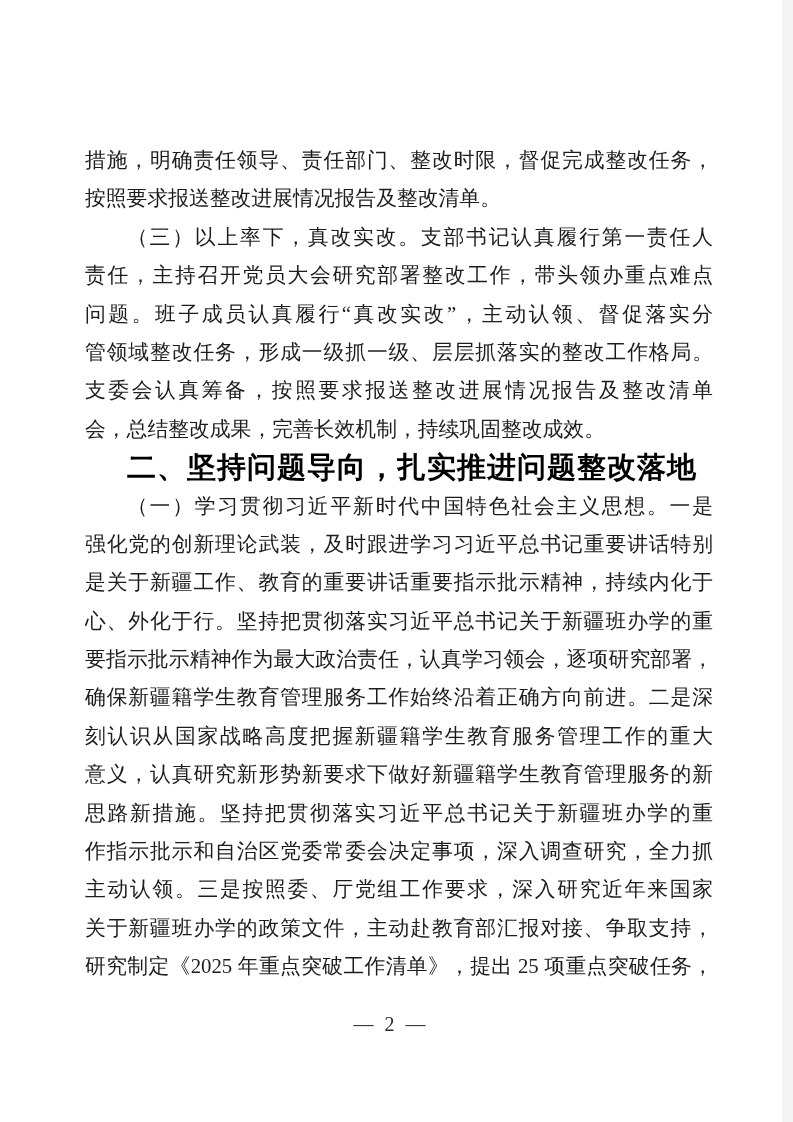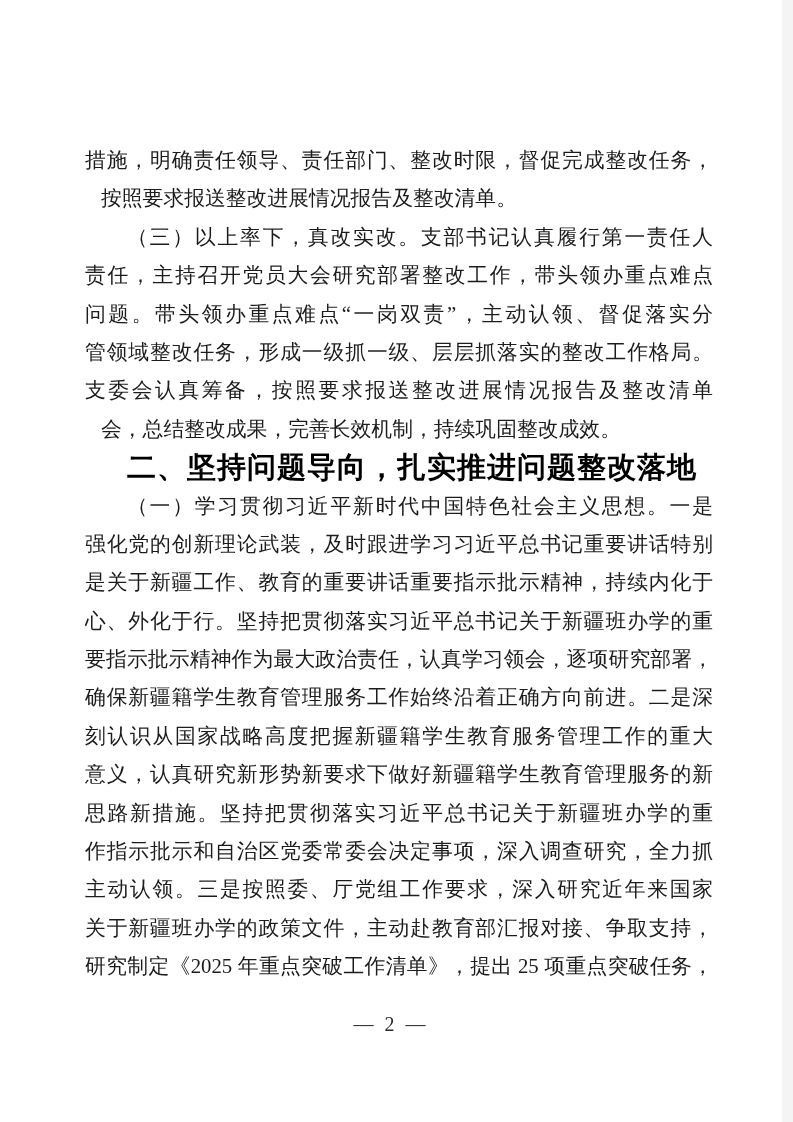--- a/index.html
+++ b/index.html
@@ -25,21 +25,20 @@
     line-height: 38.4px;
     font-size: 20.8px;
     text-align: justify;
     text-align-last: justify;
     text-justify: inter-character;
     overflow: hidden;
   }
   .line.nofill {
     text-align: right;
     text-align-last: left;
-    margin-left: 16px;
   }
   .line.indent { text-indent: 42px; }
   .line.heading {
     font-family: "Liberation Sans", sans-serif;
     font-weight: bold;
     font-size: 29px;
     color: #000000;
     text-align: left;
     text-align-last: left;
     letter-spacing: 1px;
@@ -64,21 +63,21 @@
   <div class="content">
 
     <div class="line"><span>措施，明确责任领导、责任部门、整改时限，督促完成整改任务，</span></div>
 
     <div class="line nofill"><span>按照要求报送整改进展情况报告及整改清单。</span></div>
 
     <div class="line indent"><span class="seg-bold">（三）以上率下，真改实改。</span><span>支部书记认真履行第一责任人</span></div>
 
     <div class="line"><span>责任，主持召开党员大会研究部署整改工作，带头领办重点难点</span></div>
 
-    <div class="line"><span>问题。带头领办重点难点“一岗双责”，主动认领、督促落实分</span></div>
+    <div class="line"><span>问题。班子成员认真履行“真改实改”，主动认领、督促落实分</span></div>
 
     <div class="line"><span>管领域整改任务，形成一级抓一级、层层抓落实的整改工作格局。</span></div>
 
     <div class="line"><span>支委会认真筹备，按照要求报送整改进展情况报告及整改清单</span></div>
 
     <div class="line nofill"><span>会，总结整改成果，完善长效机制，持续巩固整改成效。</span></div>
 
     <div class="line heading indent"><span>二、坚持问题导向，扎实推进问题整改落地见效</span></div>
 
     <div class="line indent"><span class="seg-bold">（一）学习贯彻习近平新时代中国特色社会主义思想。</span><span class="seg-bold">一是</span></div>

